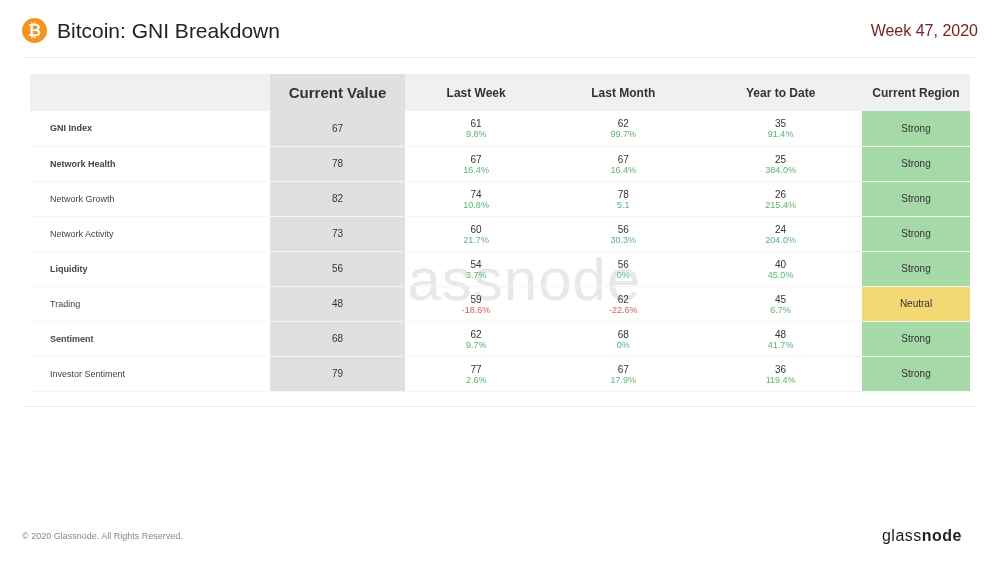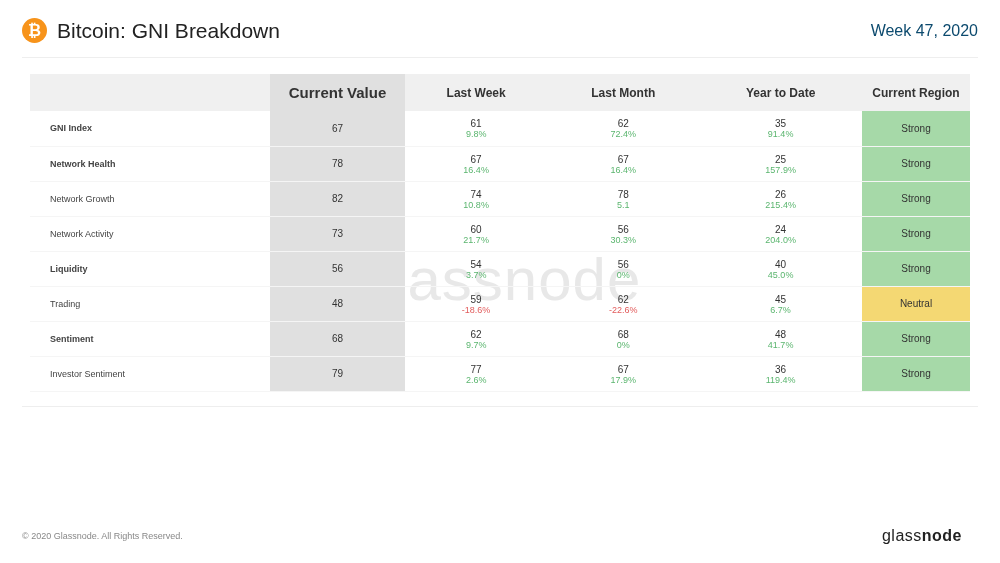--- a/index.html
+++ b/index.html
@@ -1,21 +1,21 @@
 <!DOCTYPE html>
 <html><head>
 <meta charset="utf-8">
 <style>
 *{box-sizing:border-box;margin:0;padding:0}
 body{width:1000px;height:563px;background:#fff;font-family:-apple-system,BlinkMacSystemFont,"Segoe UI",Arial,sans-serif;color:#333;position:relative;overflow:hidden}
 .header{display:flex;justify-content:space-between;align-items:center;padding:18px 22px 14px}
 .hl{display:flex;align-items:center;gap:10px}
 .btc-icon{width:25px;height:25px;border-radius:50%;background:#f7931a;display:flex;align-items:center;justify-content:center;color:#fff;font-weight:bold;font-size:16px}
 .title{font-size:21px;font-weight:400;color:#222}
-.week{font-size:16px;color:#0c4a6e}
+.week{font-size:16px;color:#7f1d1d}
 .divider{height:1px;background:#eee;margin:0 22px}
 .table-wrap{padding:16px 30px 8px}
 table{width:100%;border-collapse:collapse;font-size:10px}
 th{text-align:center;padding:10px 6px;font-weight:600;font-size:12px;color:#333;background:#f0f0f0}
 th.metric{text-align:left;padding-left:20px;background:#f0f0f0}
 th.cv{background:#e0e0e0;font-size:15px;width:135px}
 th.reg{background:#f0f0f0}
 tr.r td{border-bottom:1px solid #f5f5f5;text-align:center;padding:5px 4px;vertical-align:top;height:35px}
 tr.r td.metric{text-align:left;padding-left:20px;font-size:9px;color:#444;vertical-align:middle;background:#fff;width:240px}
 tr.r td.metric.bold{font-weight:700}
@@ -65,42 +65,42 @@
   <tbody id="tbody">
         <tr class="r">
           <td class="metric bold">GNI Index</td>
           <td class="cv">67</td>
           <td class="cell">
             <span class="v">61</span>
             <span class="d pos">9.8%</span>
           </td>
           <td class="cell">
             <span class="v">62</span>
-            <span class="d pos">72.4%</span>
+            <span class="d pos">99.7%</span>
           </td>
           <td class="cell">
             <span class="v">35</span>
             <span class="d pos">91.4%</span>
           </td>
           <td class="reg strong">Strong</td>
         </tr>
         <tr class="r">
           <td class="metric bold">Network Health</td>
           <td class="cv">78</td>
           <td class="cell">
             <span class="v">67</span>
             <span class="d pos">16.4%</span>
           </td>
           <td class="cell">
             <span class="v">67</span>
             <span class="d pos">16.4%</span>
           </td>
           <td class="cell">
             <span class="v">25</span>
-            <span class="d pos">157.9%</span>
+            <span class="d pos">384.0%</span>
           </td>
           <td class="reg strong">Strong</td>
         </tr>
         <tr class="r">
           <td class="metric">Network Growth</td>
           <td class="cv">82</td>
           <td class="cell">
             <span class="v">74</span>
             <span class="d pos">10.8%</span>
           </td>

